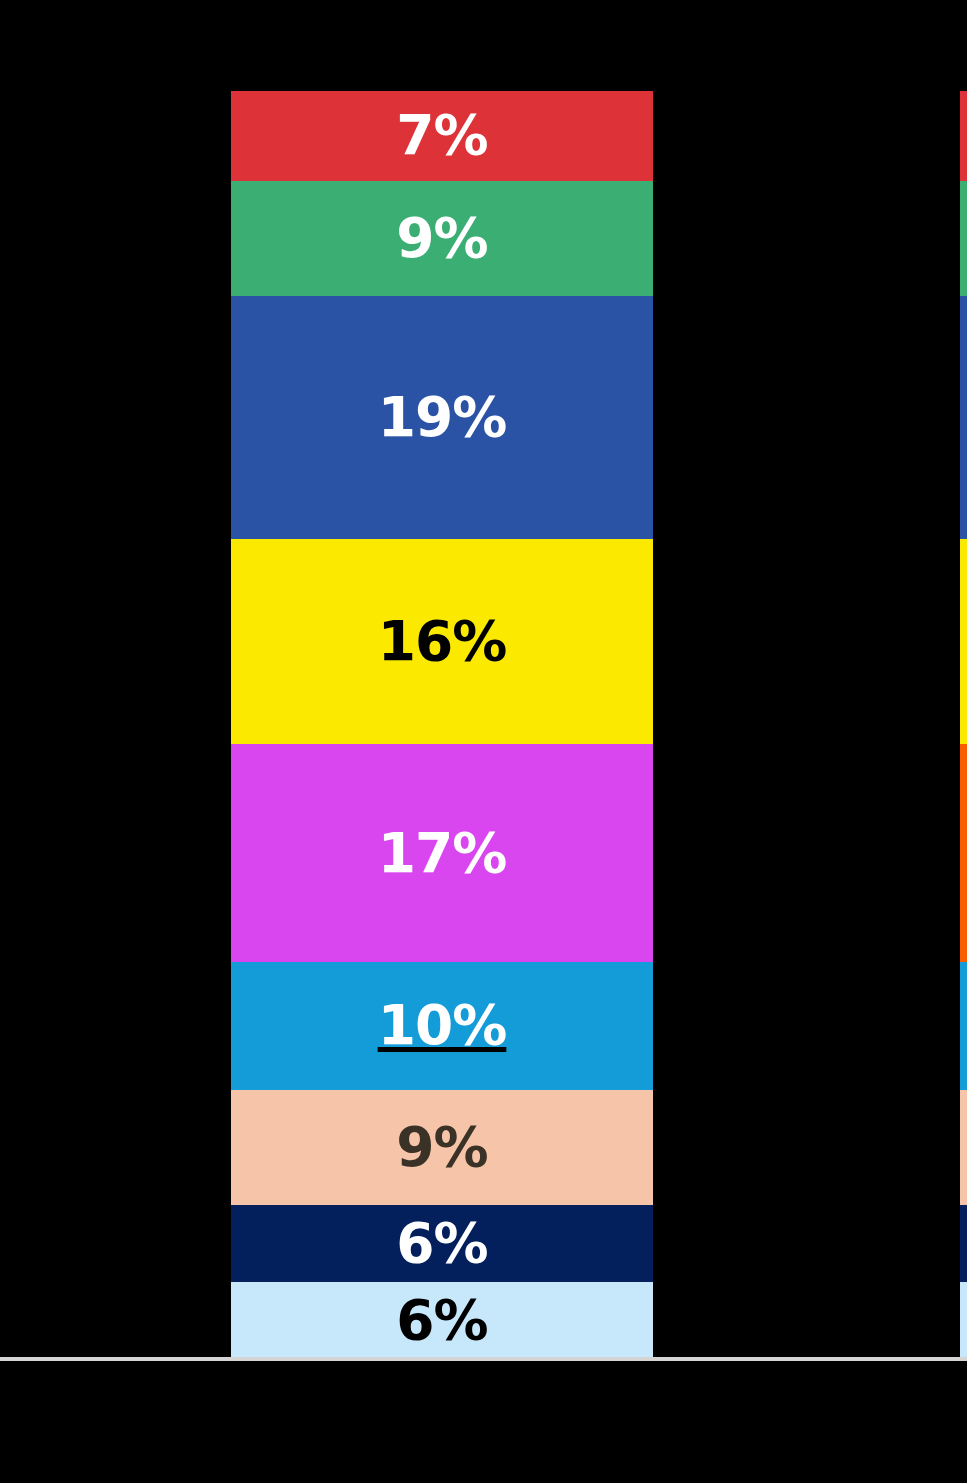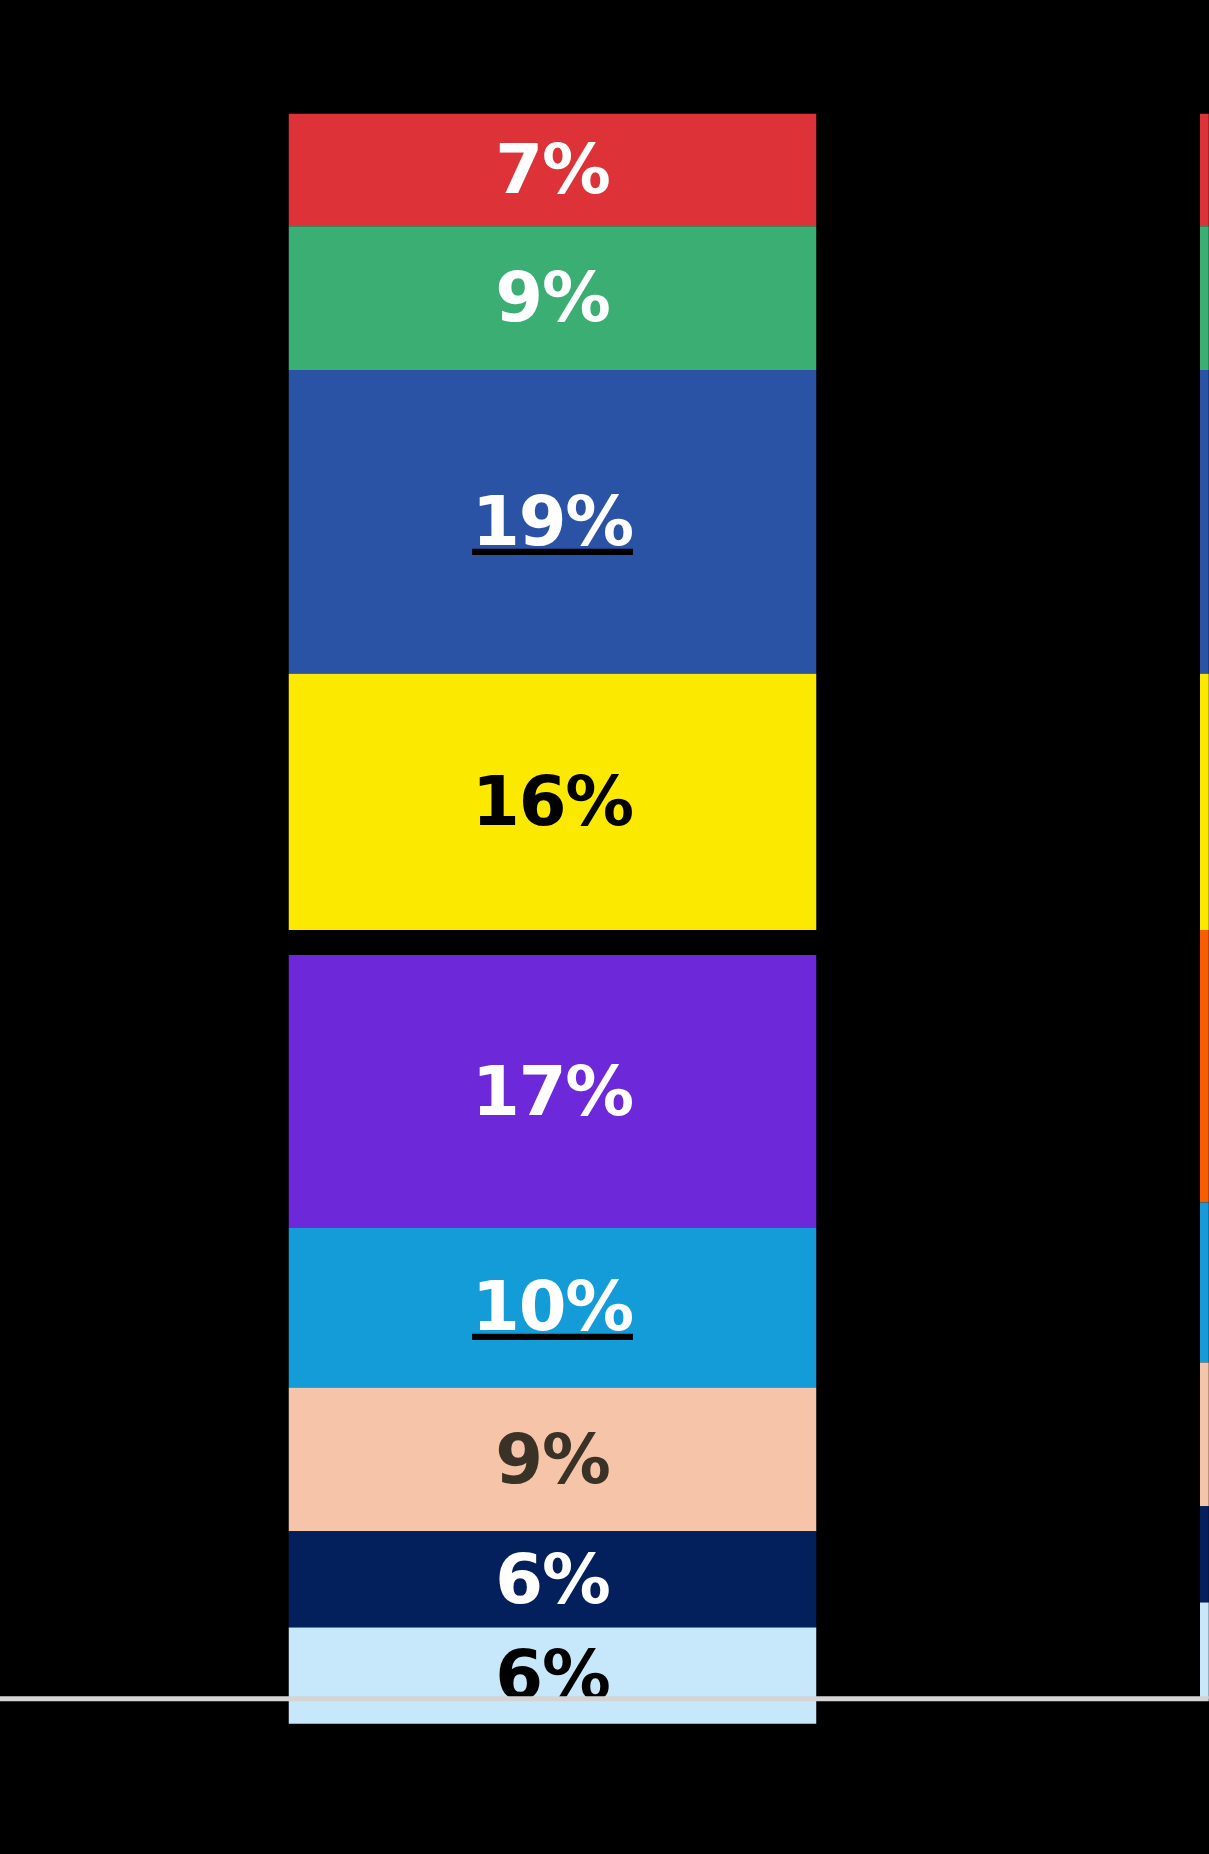--- a/index.html
+++ b/index.html
@@ -82,27 +82,27 @@
 
 <div id="canvas" style="background: rgb(0, 0, 0);">
 
   <div id="stacked-bar">
       <div class="bar-segment" style="flex: 0 0 7.07071%; background: rgb(221, 50, 55);">
         <span class="segment-label" style="color: rgb(255, 255, 255);">7%</span>
       </div>
       <div class="bar-segment" style="flex: 0 0 9.09091%; background: rgb(59, 174, 116);">
         <span class="segment-label" style="color: rgb(255, 255, 255);">9%</span>
       </div>
-      <div class="bar-segment" style="flex: 0 0 19.1919%; background: rgb(42, 82, 165); text-decoration: underline;">
+      <div class="bar-segment" style="flex: 0 0 19.1919%; background: rgb(42, 82, 165);">
         <span class="segment-label" style="color: rgb(255, 255, 255);">19%</span>
       </div>
       <div class="bar-segment" style="flex: 0 0 16.1616%; background: rgb(251, 234, 0);">
         <span class="segment-label" style="color: rgb(0, 0, 0); text-align: right;">16%</span>
       </div>
-      <div class="bar-segment" style="flex: 0 0 17.1717%; background: #6d28d9; margin-top: 20px;">
+      <div class="bar-segment" style="flex: 0 0 17.1717%; background: #d946ef;">
         <span class="segment-label" style="color: rgb(255, 255, 255);">17%</span>
       </div>
       <div class="bar-segment" style="flex: 0 0 10.101%; background: rgb(20, 156, 216); text-decoration: underline;">
         <span class="segment-label" style="color: rgb(255, 255, 255);">10%</span>
       </div>
       <div class="bar-segment" style="flex: 0 0 9.09091%; background: rgb(246, 196, 168);">
         <span class="segment-label" style="color: rgb(58, 50, 38);">9%</span>
       </div>
       <div class="bar-segment" style="flex: 0 0 6.06061%; background: rgb(4, 32, 92);">
         <span class="segment-label" style="color: rgb(255, 255, 255);">6%</span>

